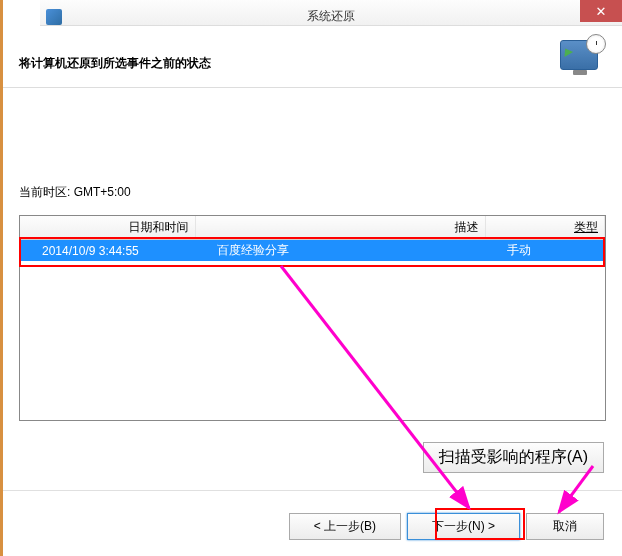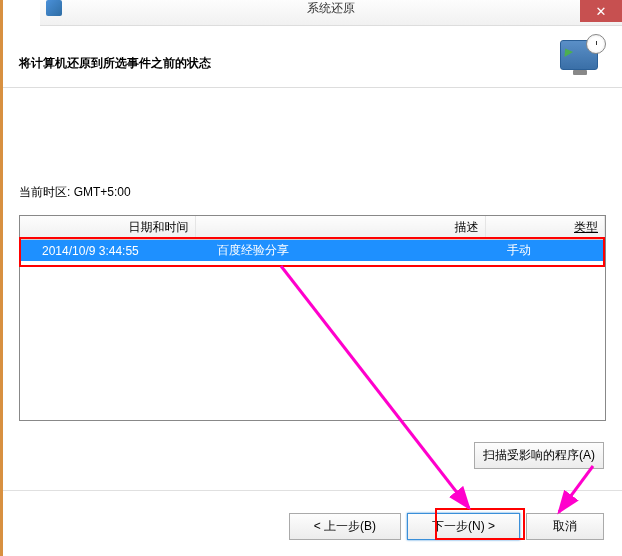--- a/index.html
+++ b/index.html
@@ -17,21 +17,21 @@
       height: 556px;
       background: #fff;
       border-left: 3px solid #d89040;
       position: relative;
     }
     .titlebar {
       height: 26px;
       background: linear-gradient(to bottom, #fdfdfd, #f1f1f1);
       border-bottom: 1px solid #ddd;
       display: flex;
-      align-items: flex-start;
+      align-items: flex-end;
       position: relative;
       margin-left: 37px;
     }
     .titlebar-icon {
       width: 16px;
       height: 16px;
       margin-left: 6px;
       background: linear-gradient(135deg, #4a90d9, #2e6da4);
       border-radius: 2px;
     }
@@ -168,24 +168,24 @@
     .col-type { width: auto; text-decoration: underline; }
     .red-box {
       position: absolute;
       border: 2px solid #ff0000;
       pointer-events: none;
     }
     .scan-btn {
       position: absolute;
       right: 18px;
       top: 442px;
-      padding: 4px 8px;
+      padding: 4px 15px;
       background: linear-gradient(to bottom, #fdfdfd, #ececec);
       border: 1px solid #aaa;
-      font-size: 12px;
+      font-size: 16px;
       cursor: pointer;
       font-family: inherit;
     }
     .hr {
       position: absolute;
       left: 0;
       right: 0;
       top: 490px;
       height: 1px;
       background: #e0e0e0;

